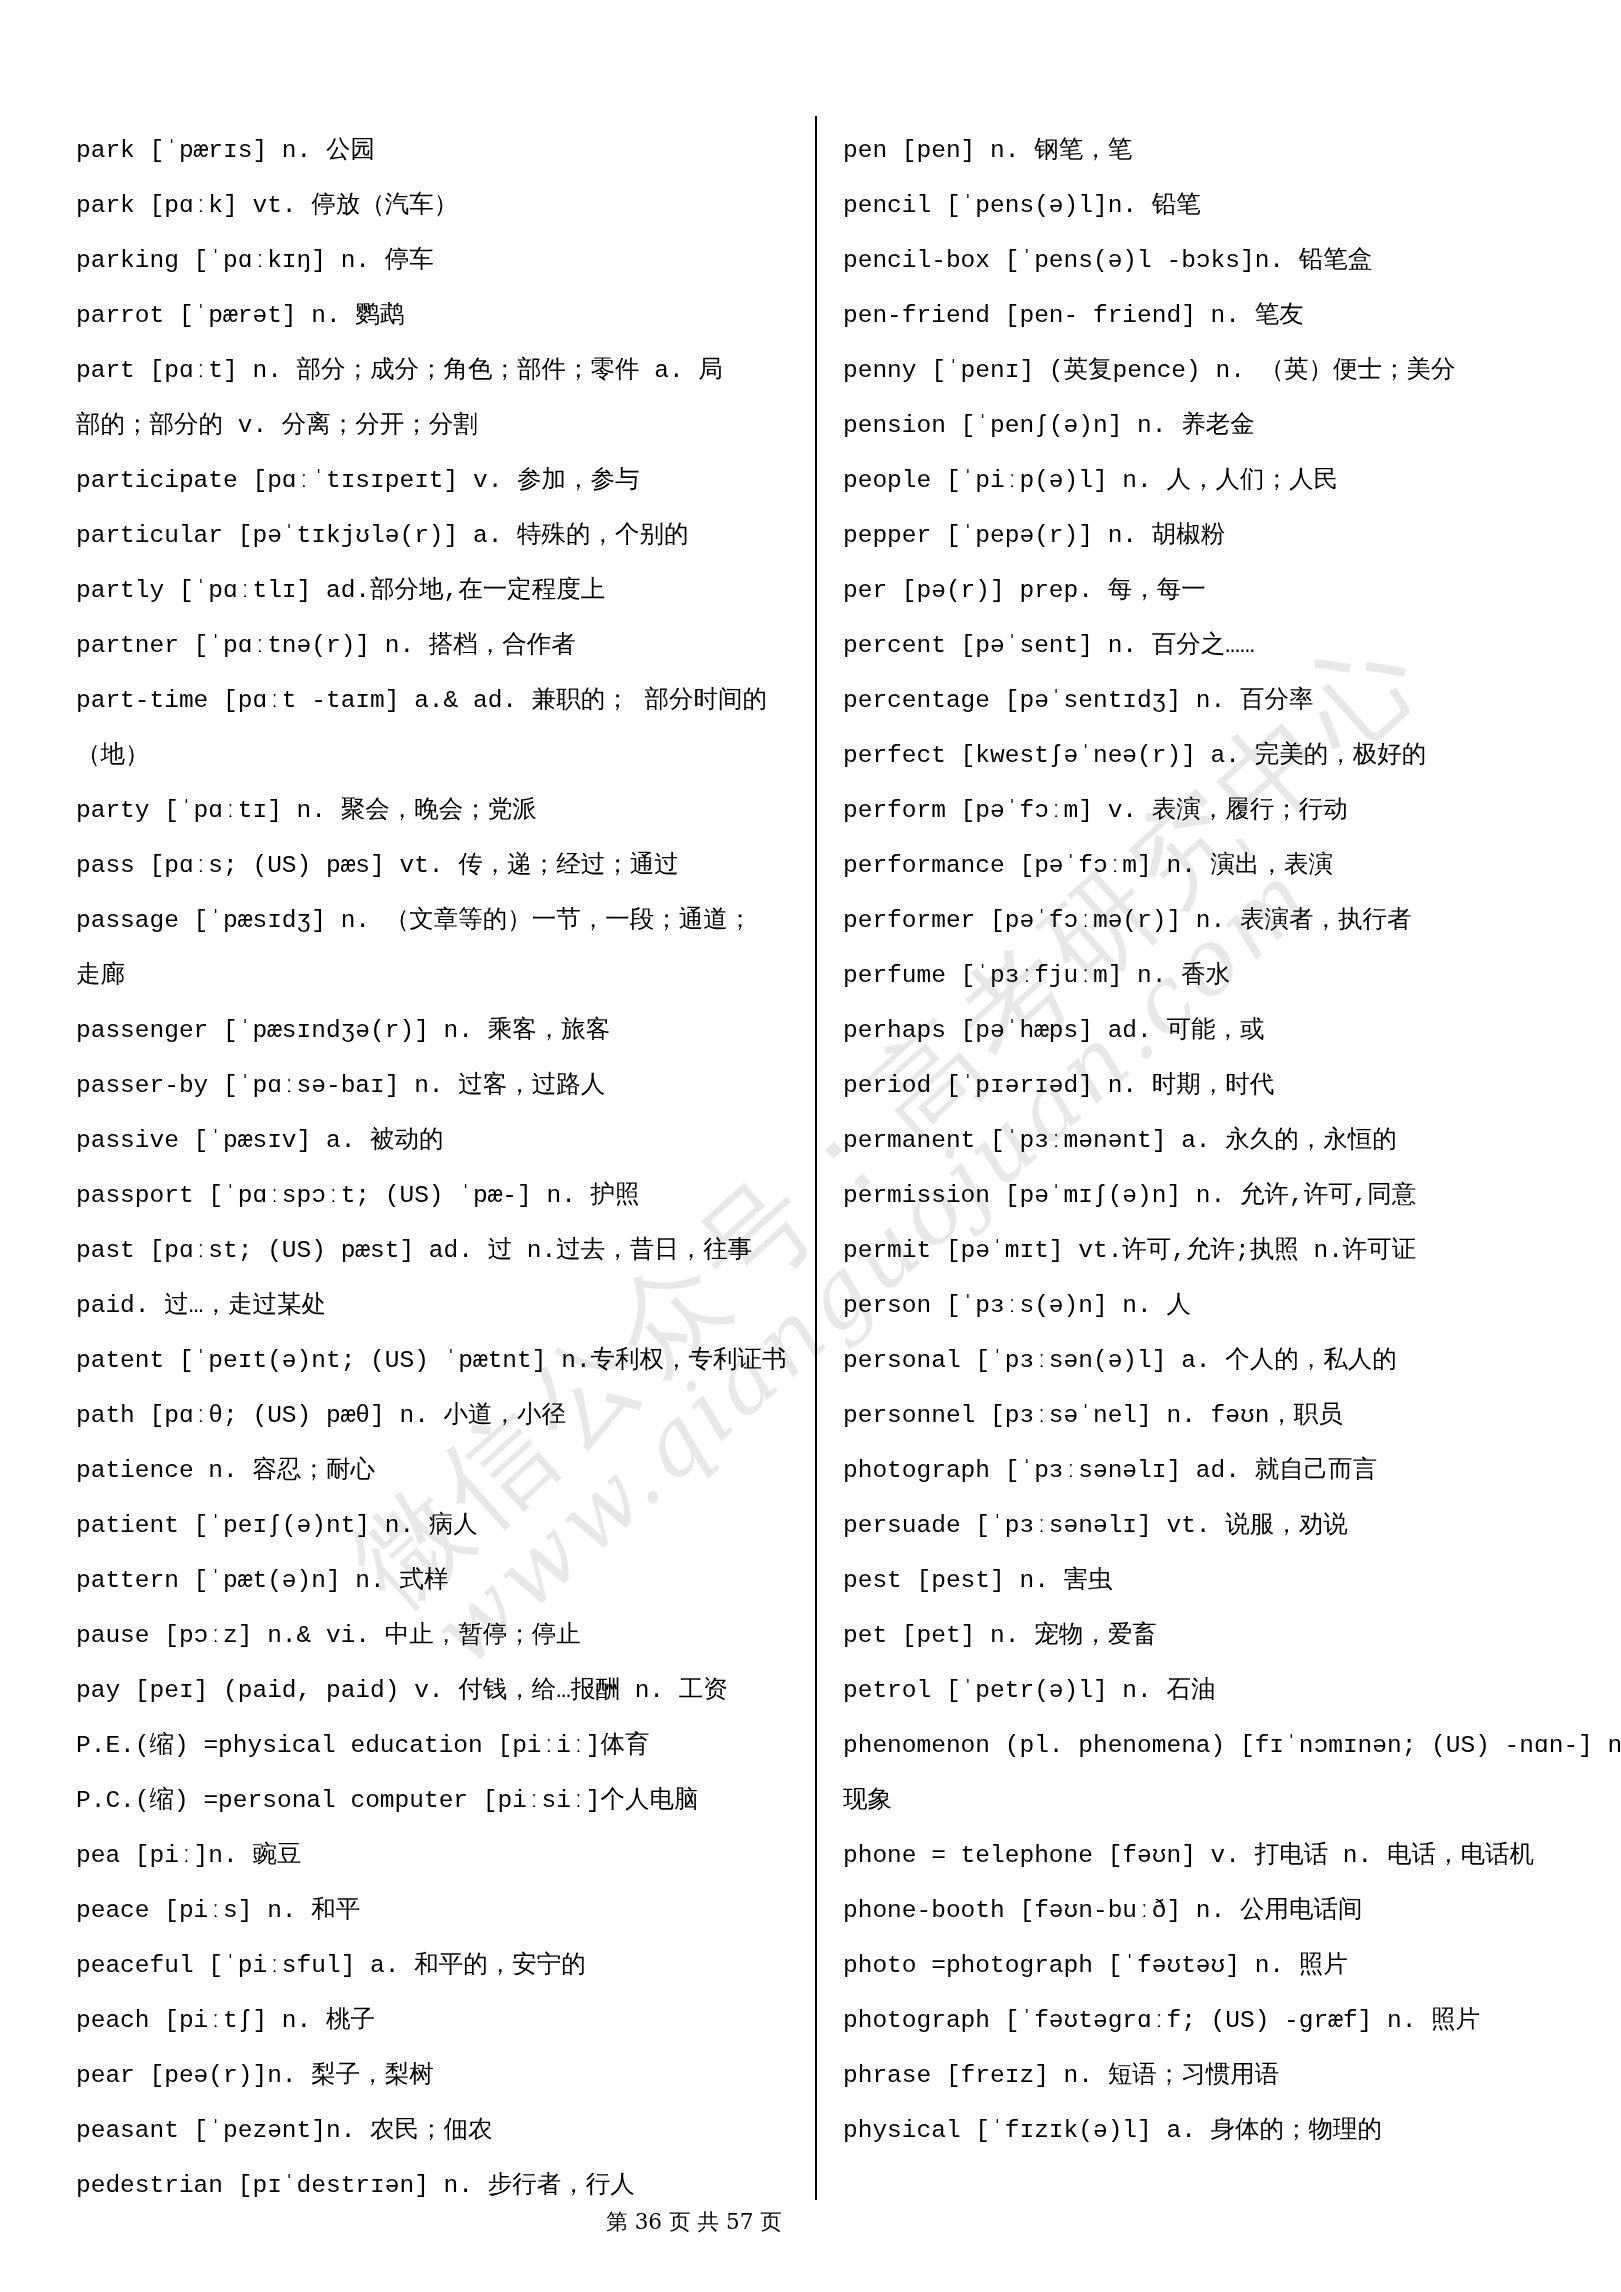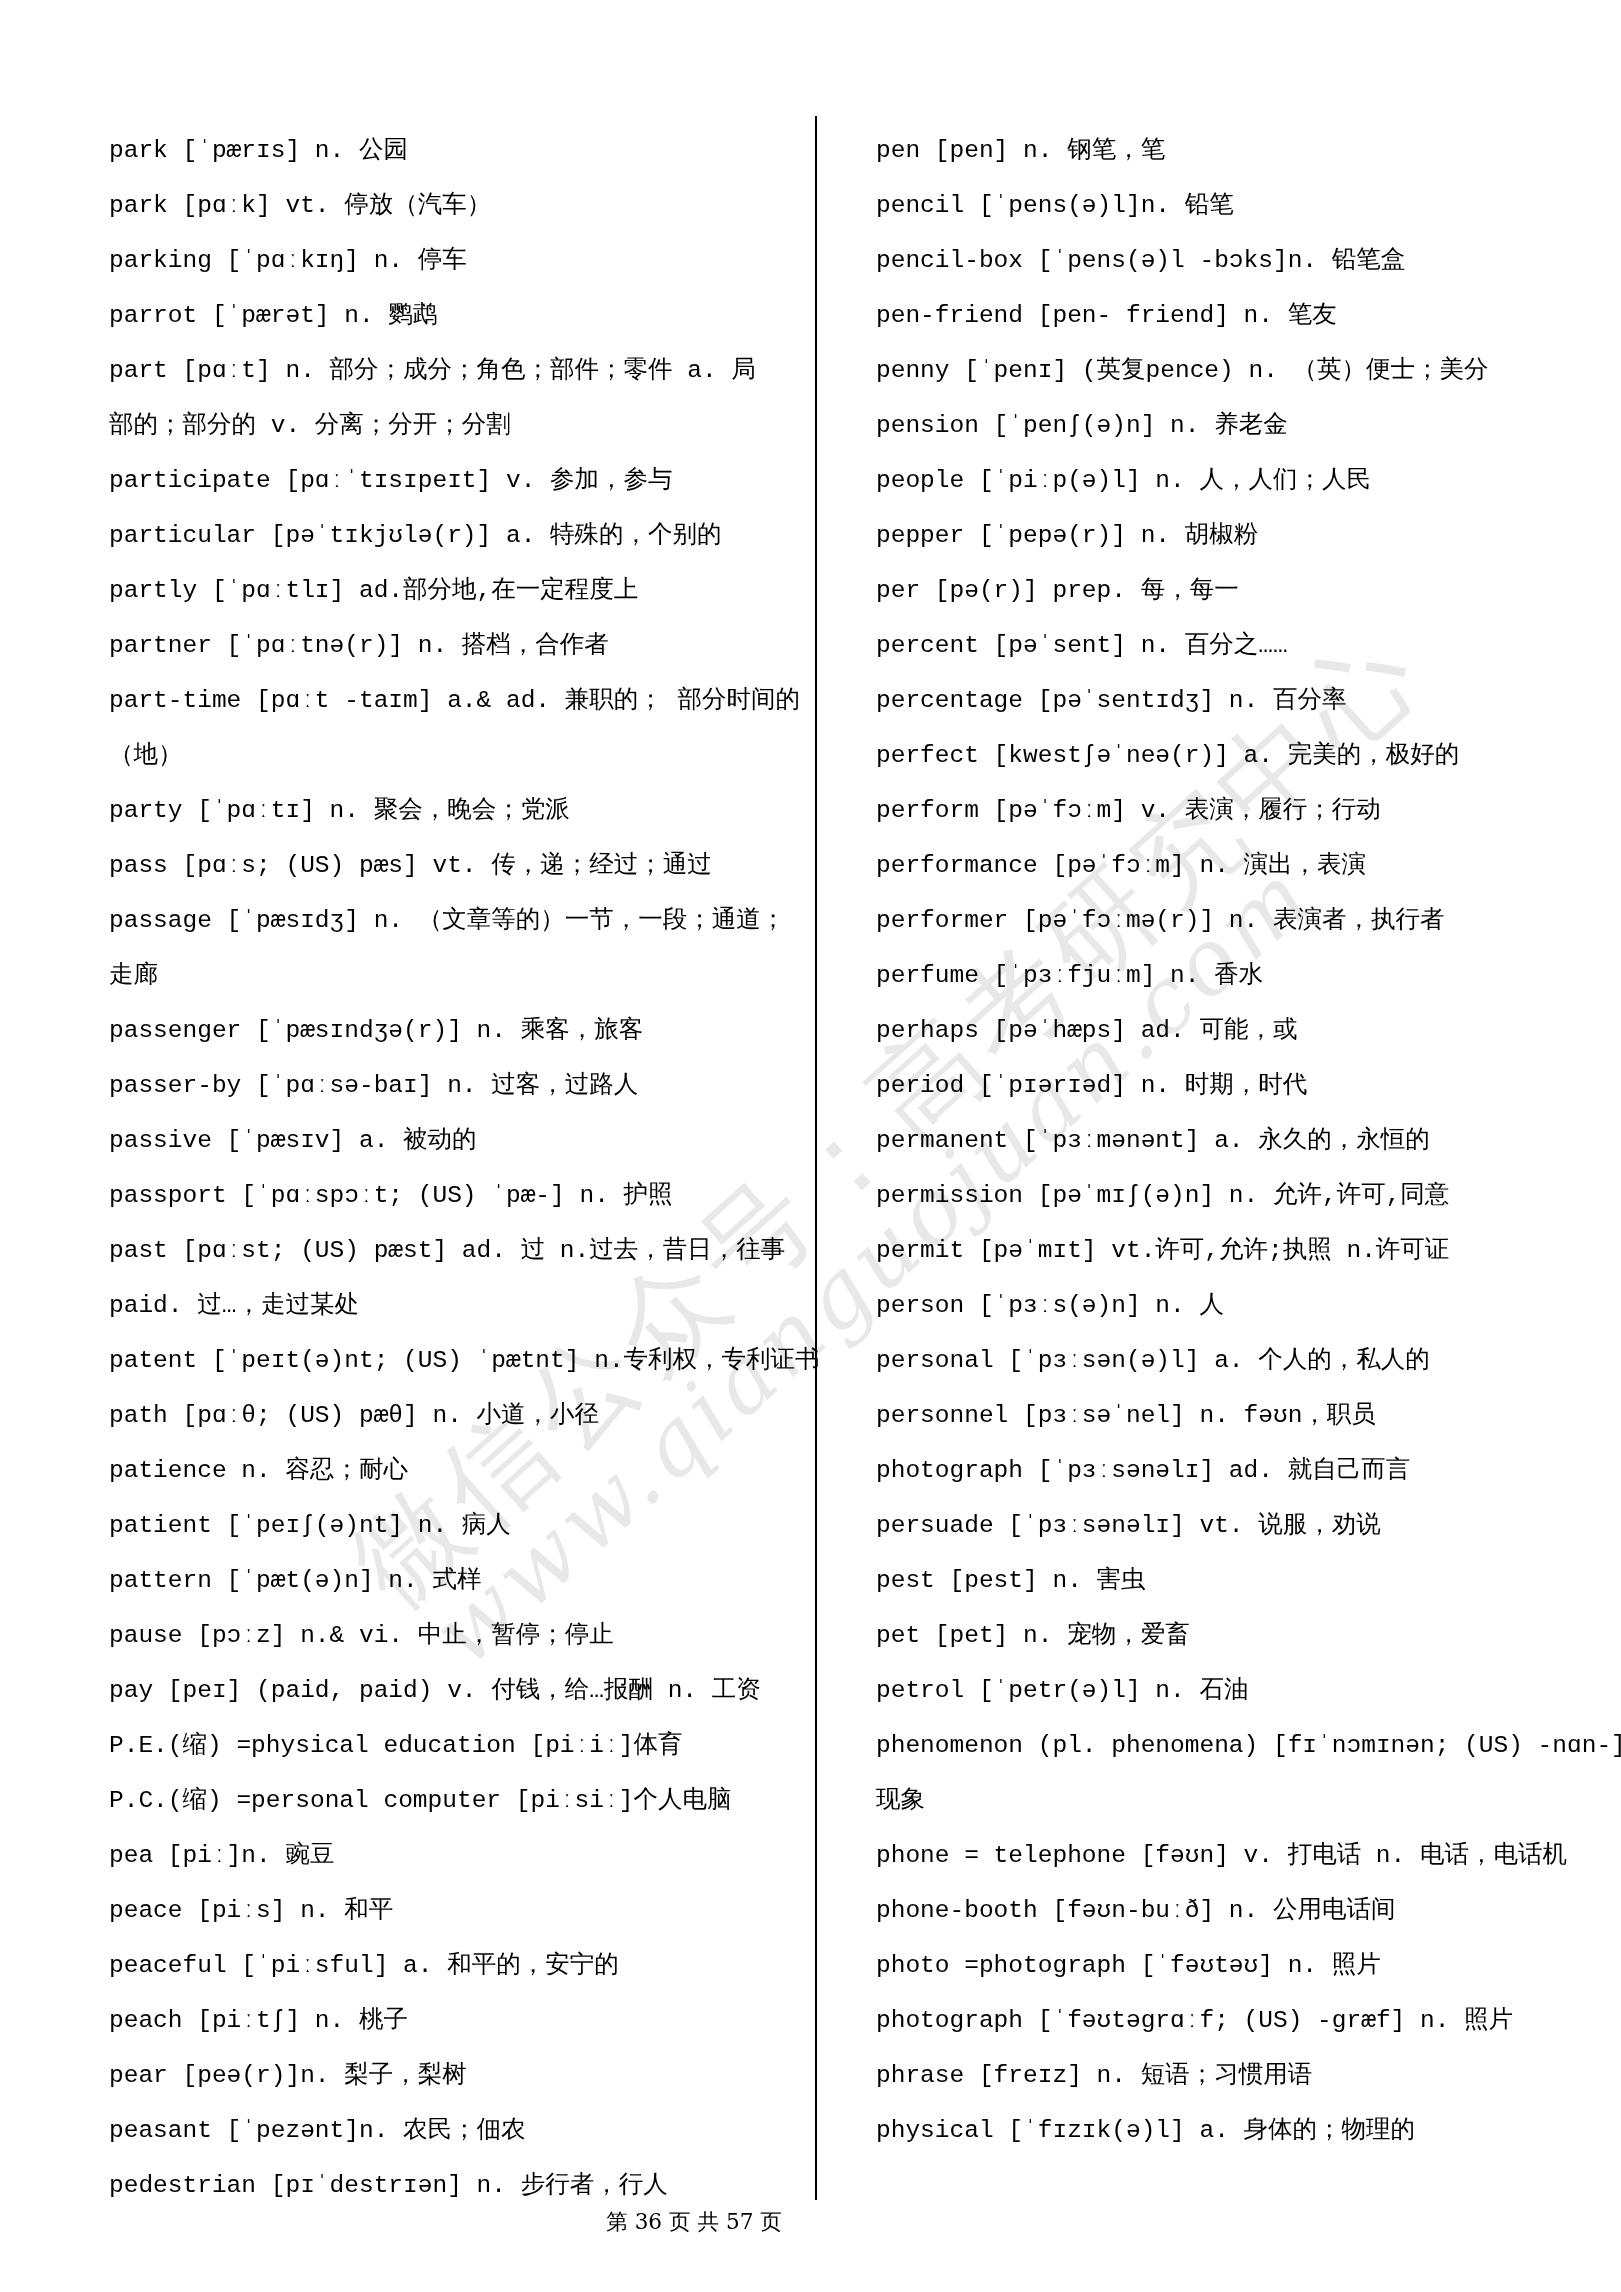--- a/index.html
+++ b/index.html
@@ -11,21 +11,21 @@
   .watermark {
     position: absolute; pointer-events: none;
     color: rgba(0,0,0,0.09);
     font-family: "DejaVu Serif", serif;
     white-space: nowrap;
     transform-origin: left top;
   }
   .wm1 { left: 323px; top: 1529px; font-size: 108px; transform: rotate(-42deg); letter-spacing: 7.8px; }
   .wm2 { left: 412px; top: 1607px; font-size: 90px; transform: rotate(-42deg); letter-spacing: 5.9px; font-style: italic; }
   .column {
-    position: absolute; top: 123px; margin-left: 33px;
+    position: absolute; top: 123px;
   }
   .col-left { left: 76px; width: 716px; }
   .col-right { left: 843px; width: 725px; }
   .row {
     height: 55px; line-height: 55px;
     font-size: 24.5px; white-space: nowrap; overflow: visible;
     letter-spacing: 0px;
   }
   .divider {
     position: absolute; left: 815px; top: 116px; width: 2px; height: 2084px;

